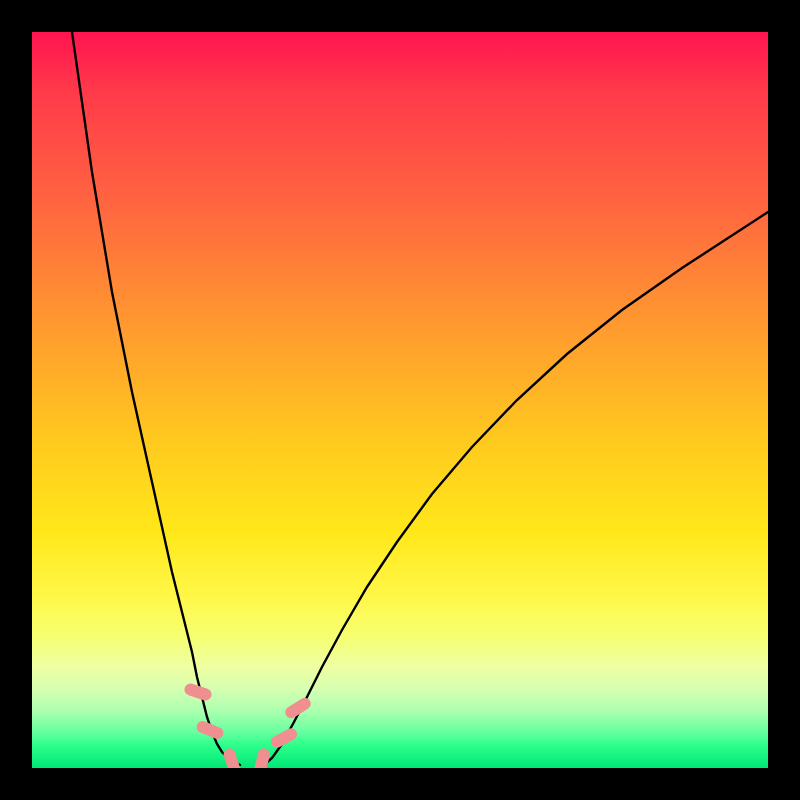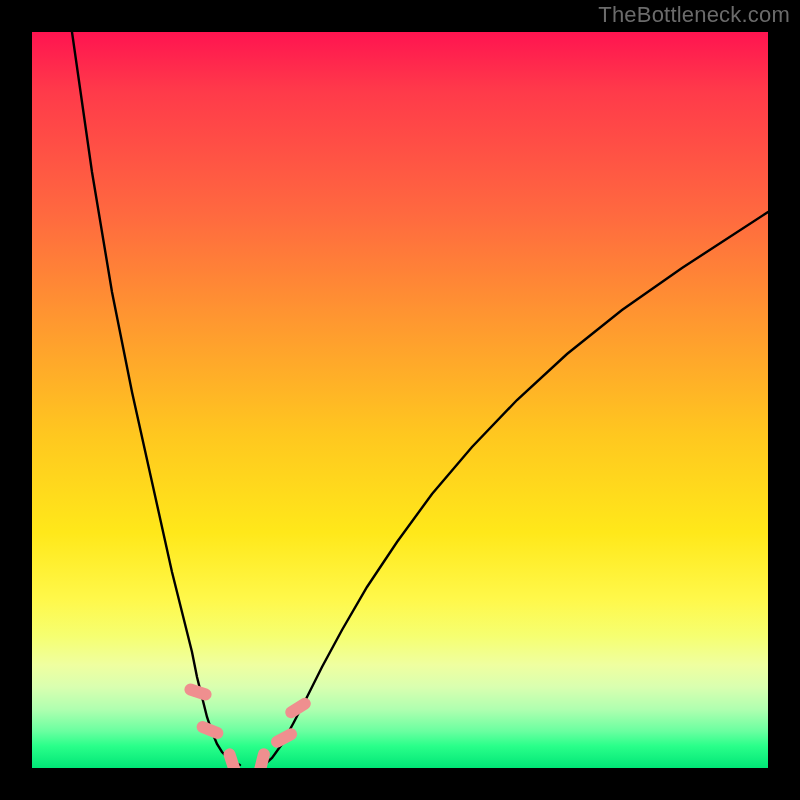--- a/index.html
+++ b/index.html
@@ -60,21 +60,20 @@
     font-weight: 500;
     letter-spacing: 0.2px;
     user-select: none;
   }
 </style>
 </head>
 <body>
 
 <div class="frame">
 
-  <div class="watermark">TheBottleneck.com</div>
 
   <div class="plot">
     <svg viewBox="0 0 736 736" preserveAspectRatio="none">
 
       <path id="left-branch-path" fill="none" stroke="#000" stroke-width="2.4" stroke-linecap="round" d="M 40 0 L 60 140 L 80 260 L 100 360 L 120 450 L 140 540 L 150 580 L 160 620 L 165 645 L 170 665 L 175 685 L 180 700 L 185 712 L 190 720 L 198 728 L 208 733"></path>
 
       <path id="right-branch-path" fill="none" stroke="#000" stroke-width="2.4" stroke-linecap="round" d="M 232 733 L 240 726 L 250 712 L 262 690 L 275 665 L 290 635 L 310 598 L 335 555 L 365 510 L 400 462 L 440 415 L 485 368 L 535 322 L 590 278 L 650 236 L 736 180"></path>
 
       <g id="markers">
           <rect x="-6" y="-14" width="12" height="28" rx="6" ry="6" fill="#ef8f8f" transform="translate(166 660) rotate(-72)"></rect>

